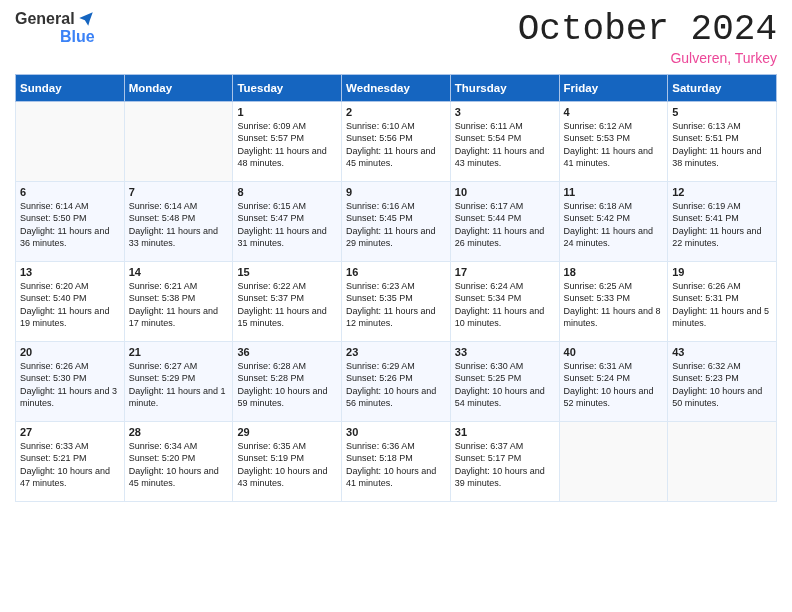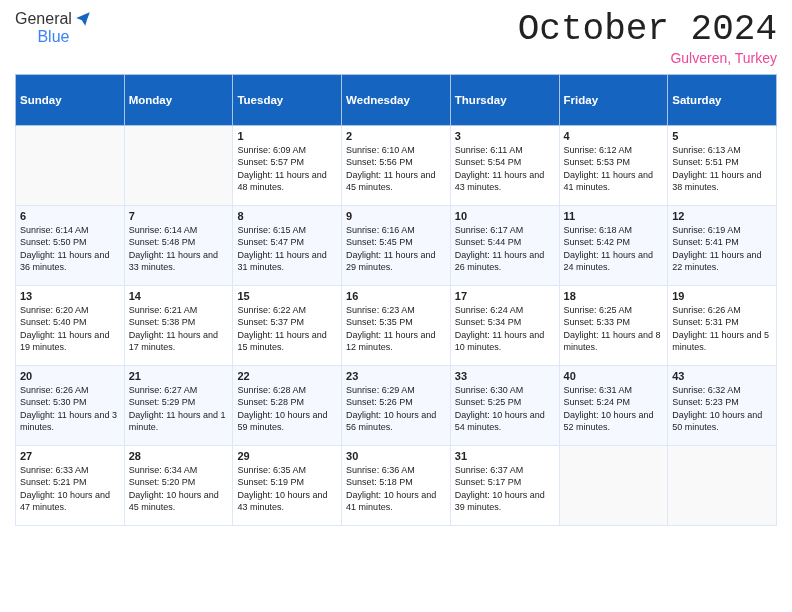--- a/index.html
+++ b/index.html
@@ -18,21 +18,22 @@
     }
     .header {
       display: flex;
       justify-content: space-between;
       align-items: flex-start;
       margin-bottom: 8px;
     }
     .logo {
       display: flex;
       flex-direction: column;
-      align-items: center;
+      align-items: flex-end;
+      font-weight: bold;
     }
     .logo-general { color: #333; }
     .logo-blue { color: #3b82f6; margin-top: 12px; }
     .logo-bird {
       width: 18px;
       height: 18px;
       margin-left: 2px;
     }
     .logo-row {
       display: flex;
@@ -55,21 +56,21 @@
     .calendar {
       width: 100%;
       border-collapse: collapse;
       table-layout: fixed;
     }
     .calendar thead tr th {
       background: #1565c0;
       color: #fff;
       font-size: 11.5px;
       font-weight: bold;
-      padding: 19px 4px;
+      padding: 7px 4px;
       text-align: left;
       border: 1px solid #aac4e8;
     }
     .calendar tbody tr td {
       vertical-align: top;
       border: 1px solid #dce8f5;
       padding: 4px 4px 3px 4px;
       font-size: 9.5px;
       color: #222;
       height: 80px;
@@ -216,21 +217,21 @@
         <tr>
           <td>
             <span class="day-num">20</span>
             <div class="day-info">Sunrise: 6:26 AM<br>Sunset: 5:30 PM<br>Daylight: 11 hours and 3 minutes.</div>
           </td>
           <td>
             <span class="day-num">21</span>
             <div class="day-info">Sunrise: 6:27 AM<br>Sunset: 5:29 PM<br>Daylight: 11 hours and 1 minute.</div>
           </td>
           <td>
-            <span class="day-num">22</span>
+            <span class="day-num">36</span>
             <div class="day-info">Sunrise: 6:28 AM<br>Sunset: 5:28 PM<br>Daylight: 10 hours and 59 minutes.</div>
           </td>
           <td>
             <span class="day-num">23</span>
             <div class="day-info">Sunrise: 6:29 AM<br>Sunset: 5:26 PM<br>Daylight: 10 hours and 56 minutes.</div>
           </td>
           <td>
             <span class="day-num">33</span>
             <div class="day-info">Sunrise: 6:30 AM<br>Sunset: 5:25 PM<br>Daylight: 10 hours and 54 minutes.</div>
           </td>

